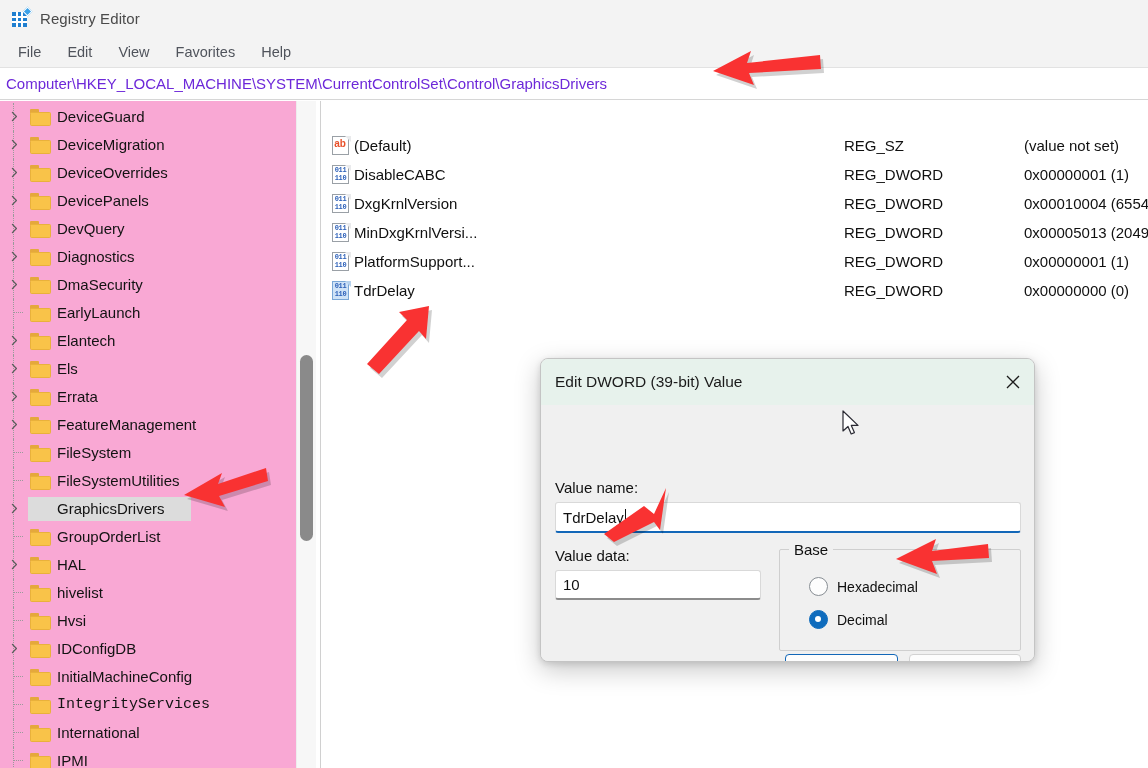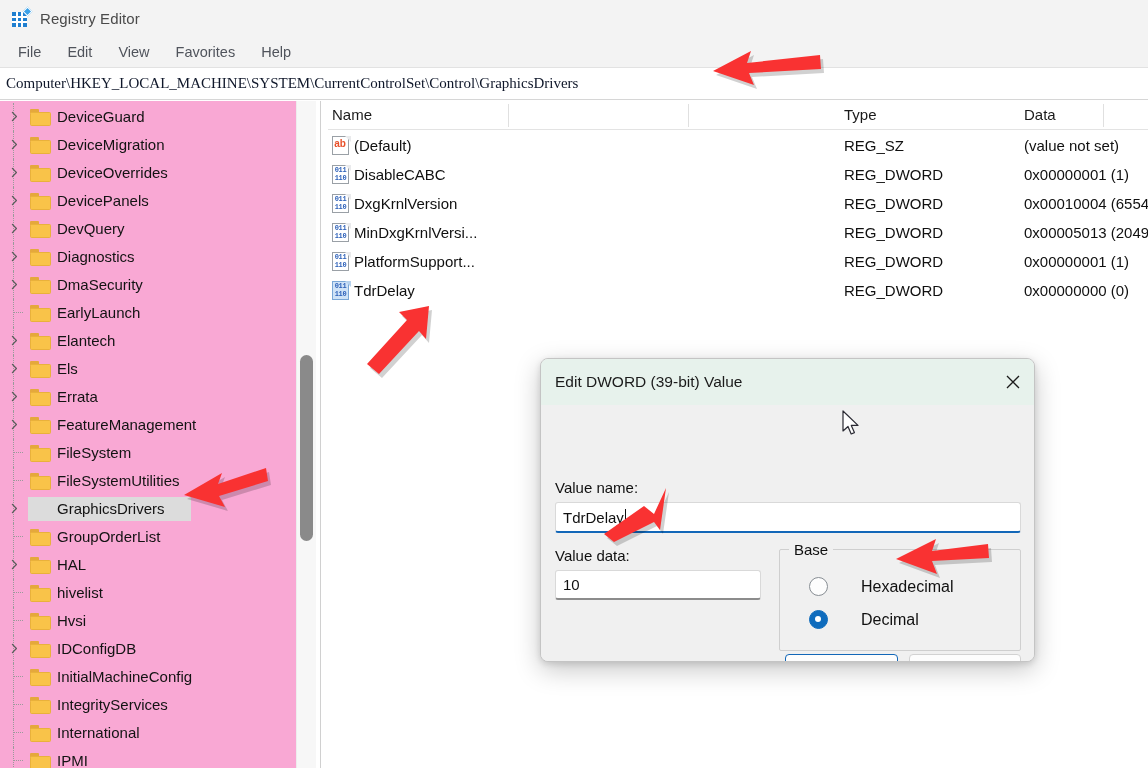--- a/index.html
+++ b/index.html
@@ -64,22 +64,22 @@
   .menu-item:first-child { margin-left: 9px; }
 
   
   #addressbar {
     position: absolute; left: 0; top: 68px; width: 1148px; height: 32px;
     background: #ffffff;
     border-bottom: 1px solid #d6d6d6;
     display: flex; align-items: center;
   }
   #address-text {
-    font-size: 15px; color: #0f172a;
-    margin-left: 6px; white-space: nowrap; font-family: Liberation Serif, serif;
+    font-size: 15px; color: #6d28d9;
+    margin-left: 6px; white-space: nowrap;
   }
 
   
   #tree-pane {
     position: absolute; left: 0; top: 101px;
     width: 296px; height: 667px;
     background: #f9a8d4;
     overflow: hidden;
   }
   #tree-scrollbar {
@@ -294,21 +294,21 @@
     flex: none; margin-right: 9px;
   }
   .radio-row.checked .radio-dot {
     border: 1.6px solid #0f6cbd; background: #0f6cbd;
   }
   .radio-row.checked .radio-dot::after {
     content: ""; position: absolute;
     left: 4.6px; top: 4.6px; width: 6.5px; height: 6.5px;
     border-radius: 50%; background: #ffffff;
   }
-  .radio-label { font-size: 16px; color: #101010; margin-left: 24px; }
+  .radio-label { font-size: 14px; color: #101010; }
 
   .dlg-btn {
     position: absolute; top: 249px;
     height: 33px;
     background: #fdfdfd;
     border: 1px solid #d2d2d2;
     border-radius: 4px;
     display: flex; align-items: center; justify-content: center;
     font-size: 15px; color: #101010;
   }
@@ -590,21 +590,21 @@
       </div>
       <div class="tree-row" style="top: 562px;">
         <div class="dots"></div>
         <div class="elbow"></div>
         <span class="folder">
           <span class="tab"></span>
           <span class="body"></span>
         </span>
         <span class="tree-label">InitialMachineConfig</span>
       </div>
-      <div class="tree-row" style="top: 590px;">
+      <div class="tree-row" style="top: 590px; font-family: Liberation Mono, monospace;">
         <div class="dots"></div>
         <div class="elbow"></div>
         <span class="folder">
           <span class="tab"></span>
           <span class="body"></span>
         </span>
         <span class="tree-label">IntegrityServices</span>
       </div>
       <div class="tree-row" style="top: 618px;">
         <div class="dots"></div>
@@ -624,28 +624,20 @@
         </span>
         <span class="tree-label">IPMI</span>
       </div>
     </div>
   <div id="tree-scrollbar">
     <div id="tree-thumb"></div>
   </div>
   <div id="pane-split"></div>
 
   <div id="list-pane">
-    <div id="list-header">
-      <span class="col-head" style="left:4px;">Name</span>
-      <span class="col-head" style="left:516px;">Type</span>
-      <span class="col-head" style="left:696px;">Data</span>
-      <span class="col-div" style="left:180px;"></span>
-      <span class="col-div" style="left:360px;"></span>
-      <span class="col-div" style="left:775px;"></span>
-    </div>
   <div class="list-row" style="top: 30px;">
         <span class="val-icon">
           <span class="page"></span>
           <span class="corner"></span>
           <span class="ab">ab</span>
         </span>
         <span class="cell cell-name">(Default)</span>
         <span class="cell cell-type">REG_SZ</span>
         <span class="cell cell-data">(value not set)</span>
       </div>

